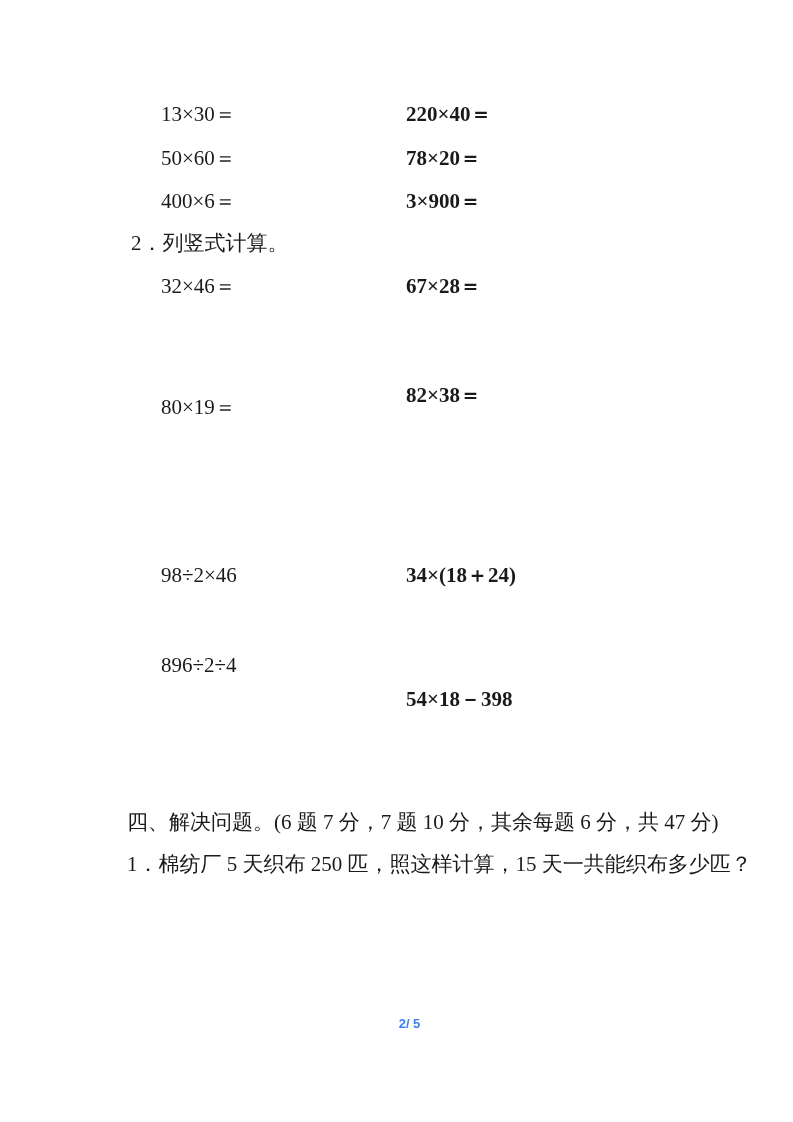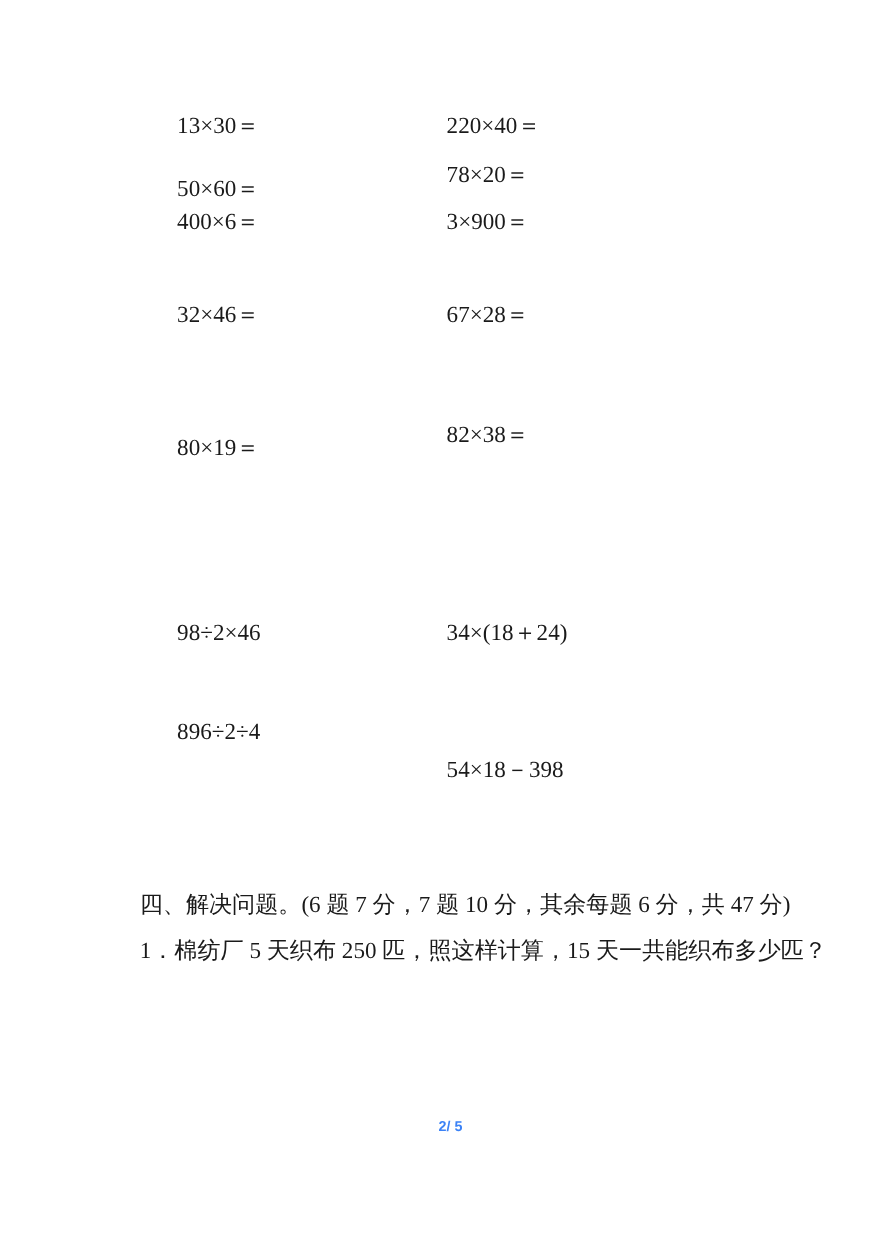--- a/index.html
+++ b/index.html
@@ -18,21 +18,21 @@
     margin-left: 13px;
   }
   .line {
     position: absolute;
     font-size: 21px;
     line-height: 1.25;
     white-space: nowrap;
     color: #1a1a1a;
   }
   .col-left  { left: 148px; }
-  .col-right { left: 393px; }
+  .col-right { left: 393px; font-weight: bold; }
   .sec-label { left: 118px; }
   .wide-text { left: 114px; }
   .footer {
     position: absolute;
     left: 0;
     top: 1016px;
     width: 100%;
     text-align: center;
     font-family: "Liberation Sans", "DejaVu Sans", sans-serif;
     font-weight: bold;
@@ -41,26 +41,27 @@
   }
 </style>
 </head>
 <body>
 
 <div class="page">
 
   <span class="line col-left" style="top:101px">13×30＝</span>
   <span class="line col-right" style="top:101px">220×40＝</span>
 
-  <span class="line col-left" style="top:158px">50×60＝</span>
+  <span class="line col-left" style="top:145px">50×60＝</span>
   <span class="line col-right" style="top:145px">78×20＝</span>
 
   <span class="line col-left" style="top:188px">400×6＝</span>
   <span class="line col-right" style="top:188px">3×900＝</span>
 
+  <span class="line sec-label" style="top:230px">2．列竖式计算。</span>
 
   <span class="line col-left" style="top:273px">32×46＝</span>
   <span class="line col-right" style="top:273px">67×28＝</span>
 
   <span class="line col-left" style="top:394px">80×19＝</span>
   <span class="line col-right" style="top:382px">82×38＝</span>
 
 
   <span class="line col-left" style="top:562px">98÷2×46</span>
   <span class="line col-right" style="top:562px">34×(18＋24)</span>

